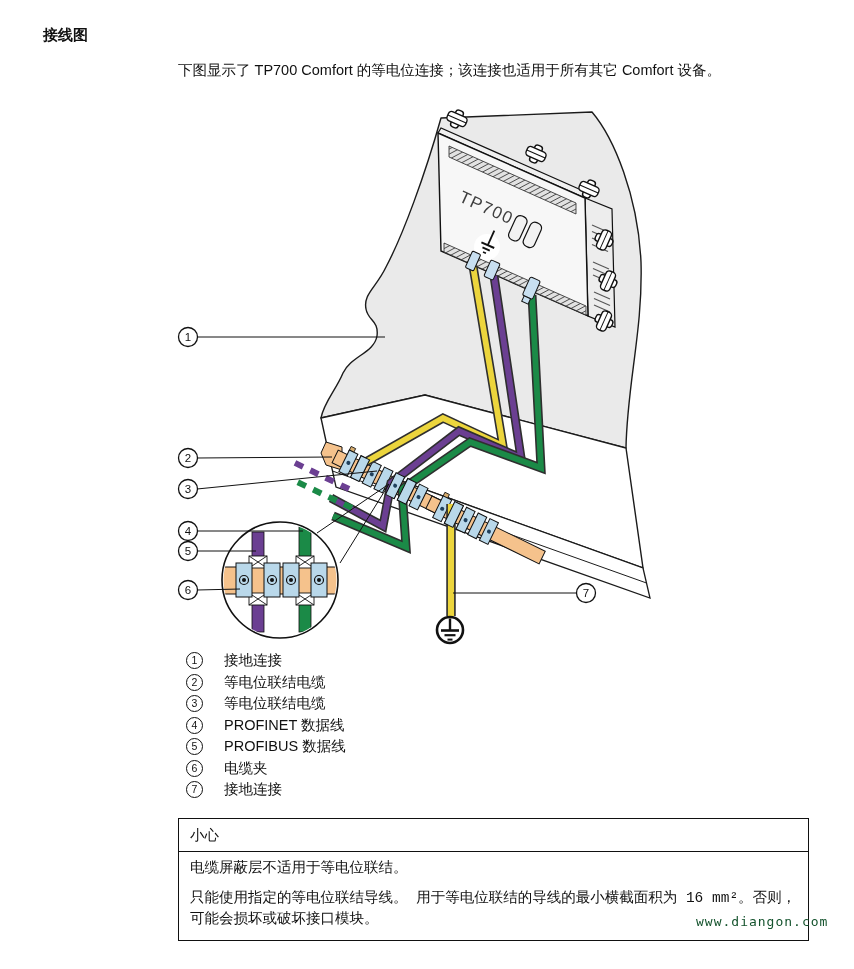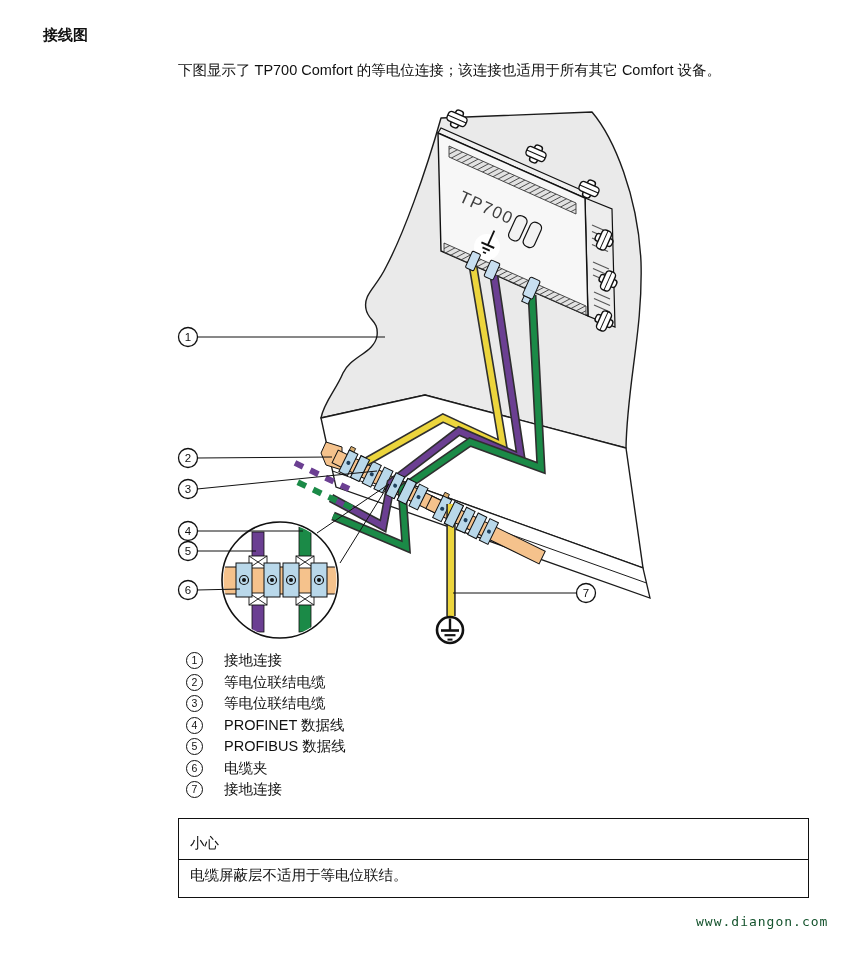--- a/index.html
+++ b/index.html
@@ -6,21 +6,21 @@
   #page{position:relative;width:854px;height:969px;background:#fff;overflow:hidden;
         font-family:"Liberation Sans","DejaVu Sans",sans-serif;color:#111;}
   .heading{position:absolute;left:43px;top:26px;font-size:15px;font-weight:bold;}
   .intro{position:absolute;left:178px;top:61px;width:620px;font-size:14.5px;}
   svg{position:absolute;}
   .legend{position:absolute;left:186px;top:650px;}
   .legend-row{display:flex;align-items:center;height:21.5px;font-size:14.5px;}
   .circnum{display:inline-block;width:15px;height:15px;border:1.2px solid #111;border-radius:50%;
            font-size:10.5px;line-height:15px;text-align:center;margin-right:21px;flex:0 0 auto;}
   .notice{position:absolute;left:178px;top:818px;width:629px;border:1.6px solid #111;background:#fff;}
-  .notice-header{font-size:14.5px;padding:7px 11px 6px 11px;border-bottom:1.4px solid #111;margin-top:8px;}
+  .notice-header{font-size:14.5px;padding:7px 11px 6px 11px;border-bottom:1.4px solid #111;}
   .notice-body{padding:6px 11px 10px 11px;font-size:14.5px;}
   .notice-title{font-weight:bold;margin:4px 0 8px 0;}
   .notice-line{margin:0 0 9px 0;line-height:1.45;font-family:Liberation Mono, monospace;}
   .notice-line:last-child{margin-bottom:0;}
   .watermark{position:absolute;left:696px;top:914px;font-family:"DejaVu Sans Mono","Liberation Mono",monospace;
              font-size:13px;color:#14532d;letter-spacing:1px;}
 </style>
 </head>
 <body>
 
@@ -308,17 +308,18 @@
     <div class="legend-row">
         <span class="circnum">7</span>
         <span>接地连接</span>
       </div>
   </div>
 
   <div class="notice">
     <div class="notice-header">小心</div>
     <div class="notice-body">
       <p class="notice-line">电缆屏蔽层不适用于等电位联结。</p>
+      <p class="notice-line">只能使用指定的等电位联结导线。 用于等电位联结的导线的最小横截面积为 16 mm²。否则，可能会损坏或破坏接口模块。</p>
     </div>
   </div>
 
   <div class="watermark">www.diangon.com</div>
 </div>
 
 </body></html>

